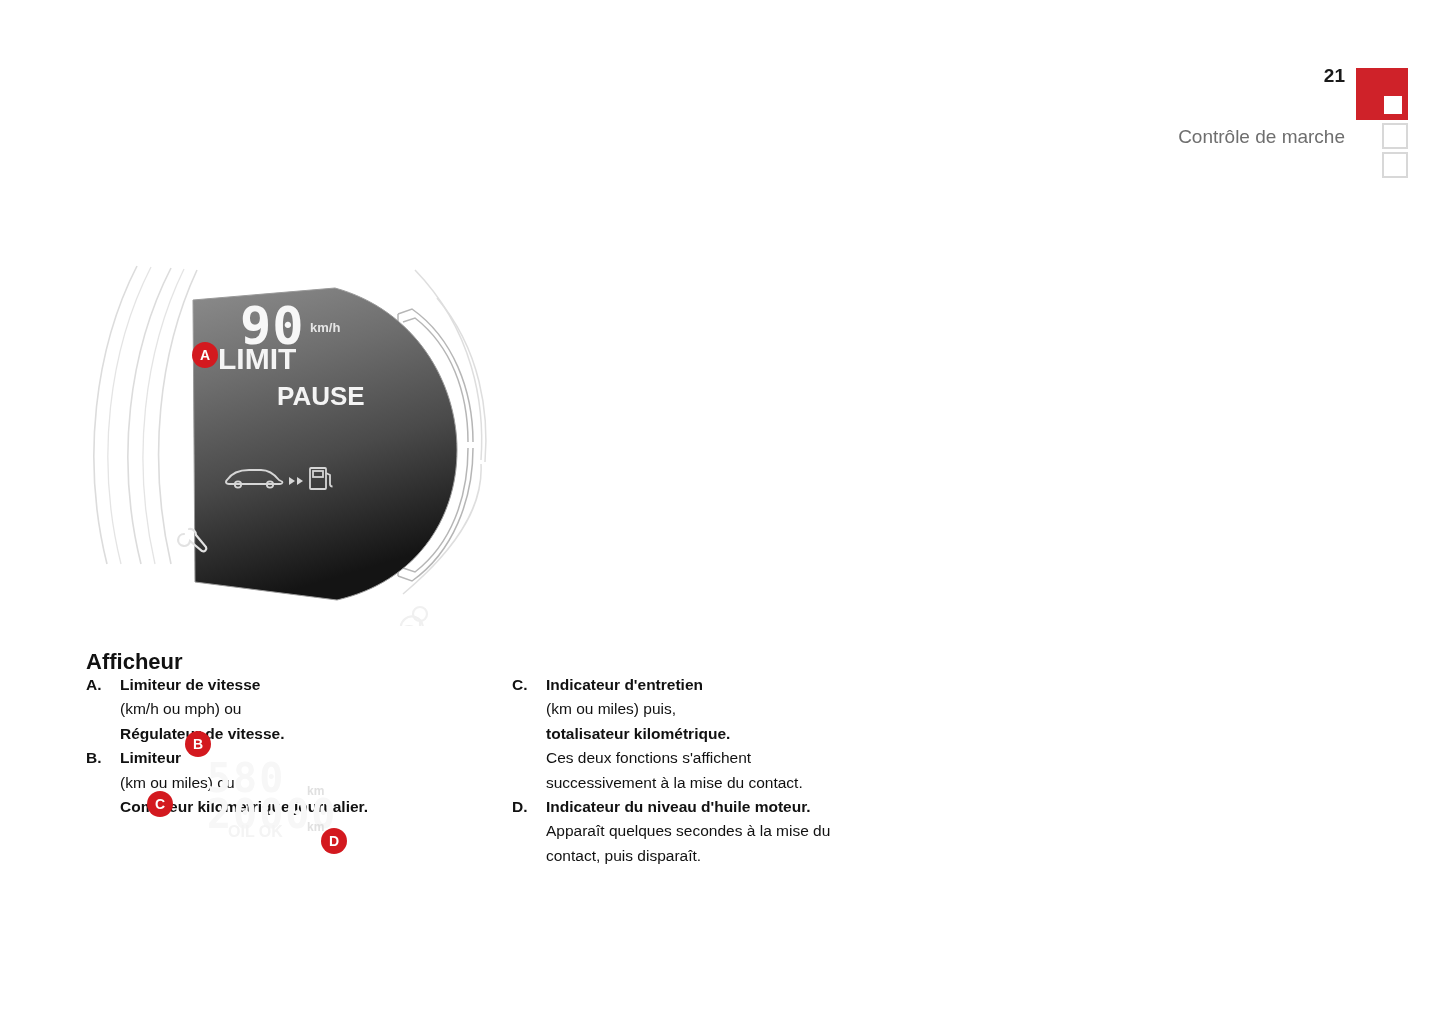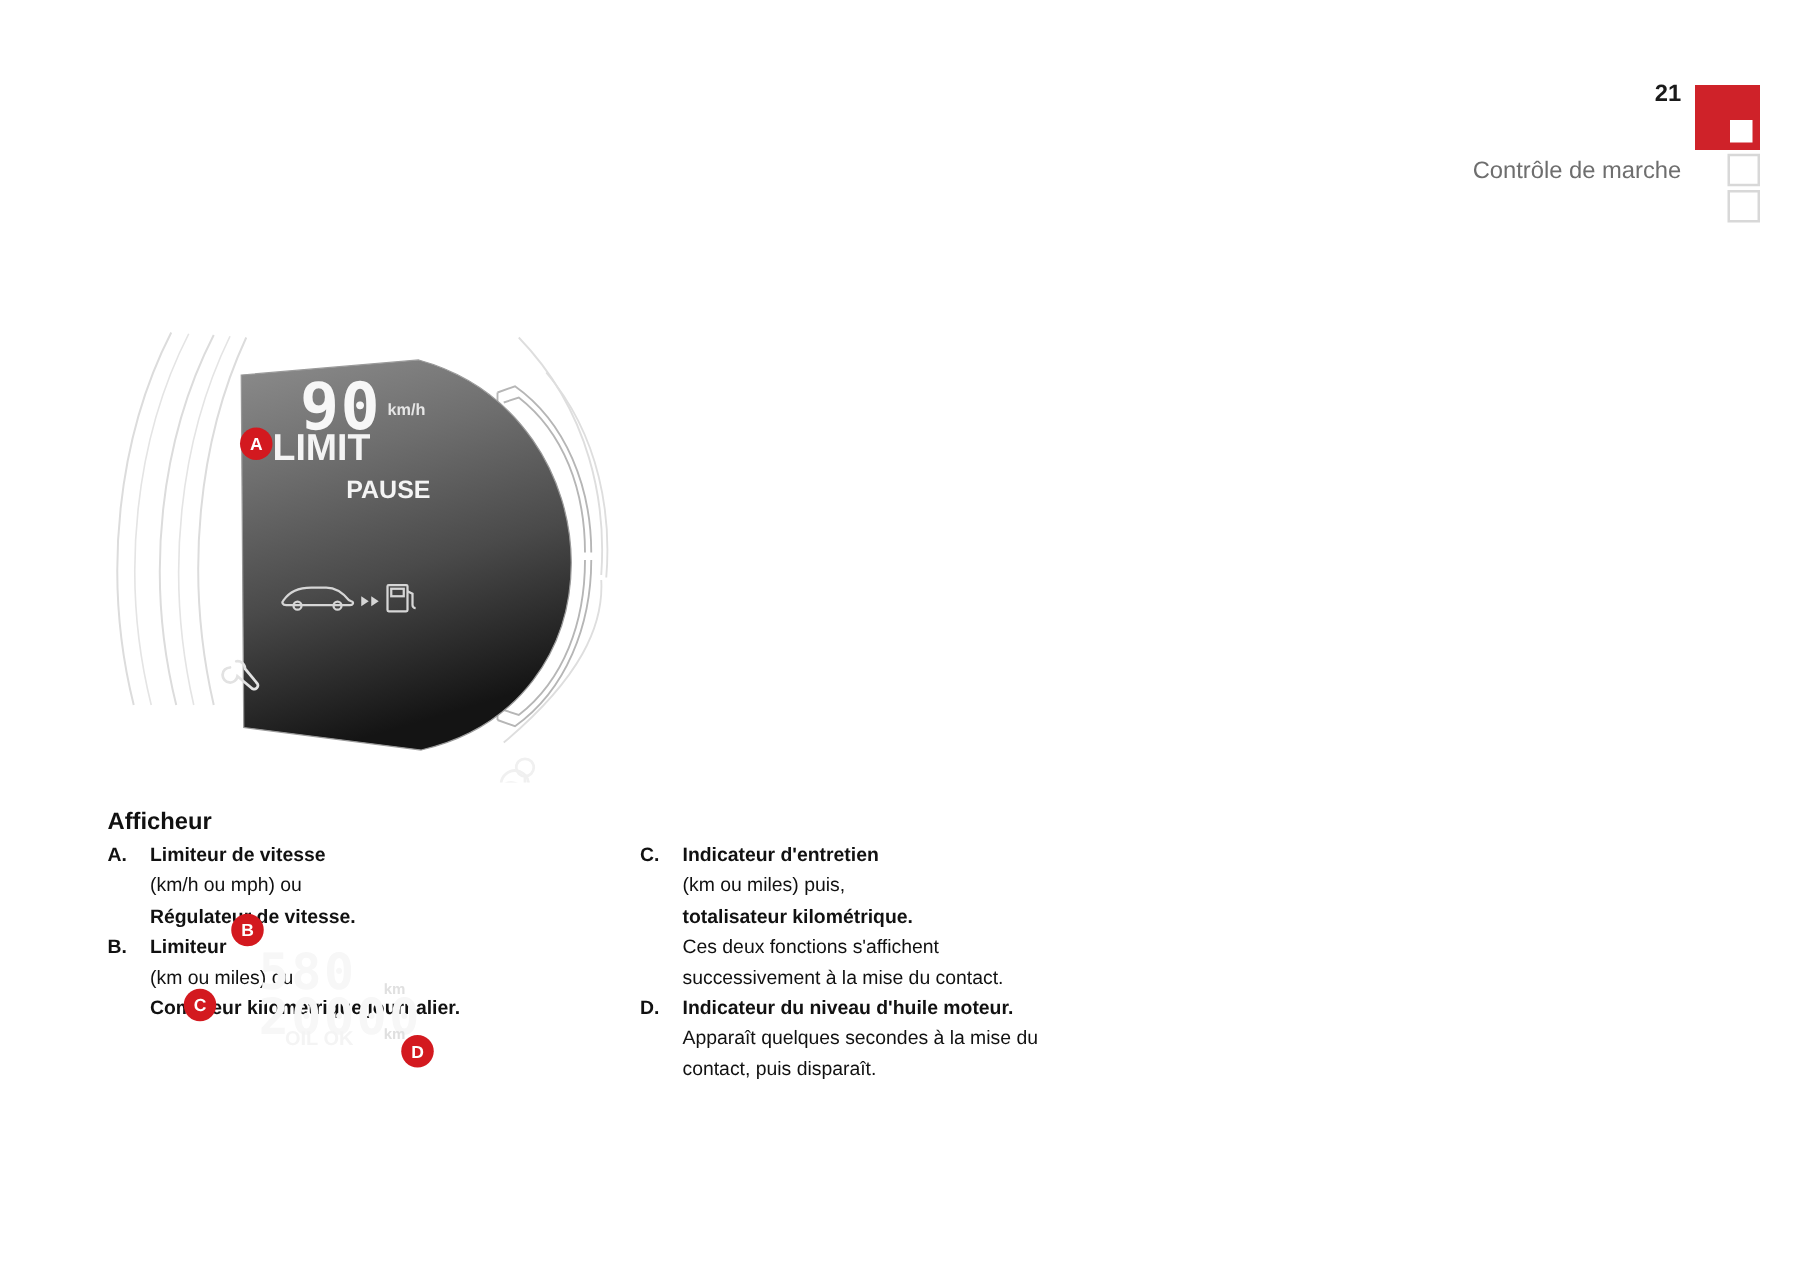--- a/index.html
+++ b/index.html
@@ -128,21 +128,21 @@
   }
   #limit-label {
     left: 133px; top: 78px;
     font-size: 30px;
     font-weight: bold;
     letter-spacing: 0px;
     color: #f4f4f4;
   }
   #pause-label {
     left: 192px; top: 117px;
-    font-size: 20px;
+    font-size: 26px;
     font-weight: bold;
     color: #f4f4f4;
   }
   #range-value {
     left: 122px; top: 491px;
     font-size: 40px;
     font-weight: bold;
     letter-spacing: 2px;
     font-family: "DejaVu Sans Mono", monospace;
     color: #f7f7f7;
@@ -172,21 +172,21 @@
     font-size: 16px;
     font-weight: bold;
     color: #f4f4f4;
   }
 
   
   #afficheur-heading {
     position: absolute;
     left: 86px;
     top: 631px;
-    font-size: 19px;
+    font-size: 22px;
     font-weight: bold;
     color: #111111;
   }
   .col {
     position: absolute;
     top: 673px;
     font-size: 15.5px;
     color: #111111;
     line-height: 24.4px;
   }

